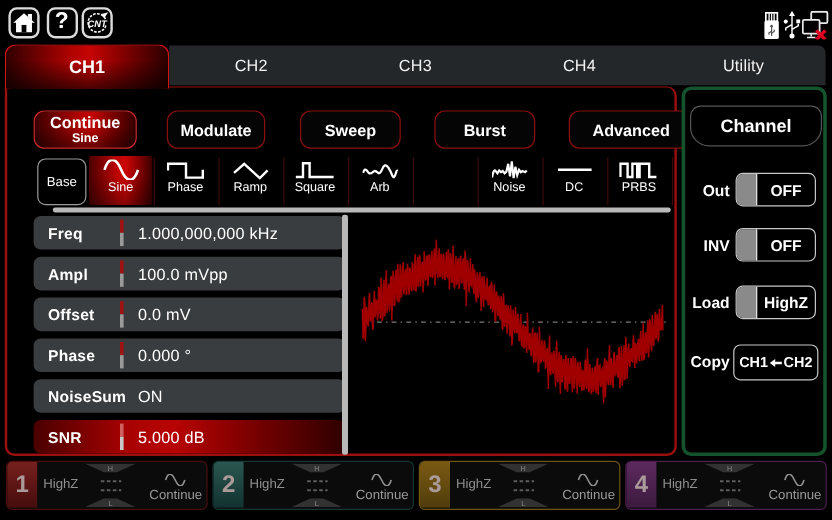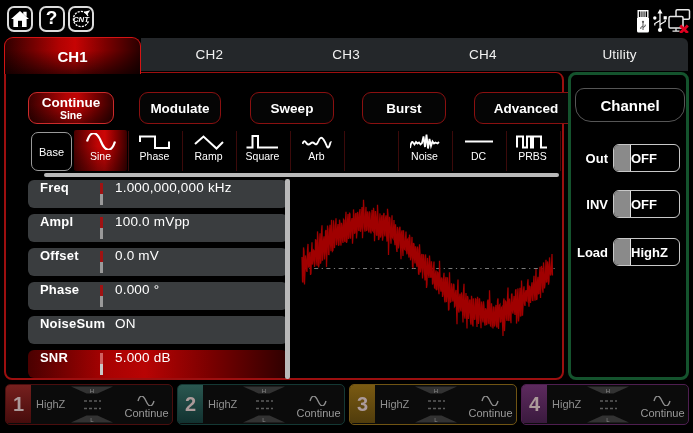--- a/index.html
+++ b/index.html
@@ -20,34 +20,34 @@
 
 .wrow{position:absolute;left:0;top:57px;width:556px;height:42px}
 .base{position:absolute;left:25px;top:2px;width:41px;height:39px;border:1.5px solid #9a9a9a;border-radius:7px;background:#000;display:flex;align-items:center;justify-content:center;font-size:11px}
 .tile{position:absolute;top:0px;width:53px;height:41px;display:flex;flex-direction:column;align-items:center;justify-content:flex-start;padding-top:3px}
 .tile span{font-size:10.5px;line-height:12px;margin-top:0px}
 .tile svg{display:block}
 .sep{position:absolute;top:1px;width:1px;height:40px;background:#3c0a0a}
 .tile.sel{background:linear-gradient(to bottom,rgba(0,0,0,0) 40%,rgba(0,0,0,0.35) 100%),linear-gradient(to right,#4a0000 0%,#c00404 45%,#cc0606 58%,#8a0000 78%,#3a0000 100%);border-radius:2px}
 .hscroll{position:absolute;left:38px;top:100px;width:515px;height:4px;background:#b9b9b9;border-radius:2px}
 
-.prow{position:absolute;left:22px;width:260px;height:28px;background:#3a3d3f;border-radius:6px;display:flex;}
+.prow{position:absolute;left:22px;width:260px;height:28px;background:#3a3d3f;border-radius:6px;display:flex;align-items:center}
 .prow .lab{font-weight:bold;font-size:13px;margin-left:12px;letter-spacing:.2px}
 .prow .val{position:absolute;left:87px;font-size:13.5px;letter-spacing:.2px}
 .pdiv{position:absolute;left:72px;top:3px;width:2.5px;height:22px}
 .pdiv i{position:absolute;left:0;width:2.5px;height:11px;display:block}
 .prow.snr{background:linear-gradient(to right,#4a0000 0%,#a80202 30%,#b80404 45%,#7a0000 70%,#2e0000 100%)}
 .vscroll{position:absolute;left:279px;top:106px;width:4.5px;height:200px;background:#b9b9b9;border-radius:2px}
 
 .chanhead{position:absolute;left:4px;top:13px;width:110px;height:34px;border:1.5px solid #565656;border-radius:9px 9px 16px 16px;display:flex;align-items:center;justify-content:center;font-size:15px;font-weight:bold}
 .rrow{position:absolute;left:0;width:121px;height:28px}
 .rrow .rl{position:absolute;right:84px;top:0;height:28px;display:flex;align-items:center;font-size:13px;font-weight:bold}
 .tog{position:absolute;left:42px;top:0;width:67px;height:28px;border:1.5px solid #c8c8c8;border-radius:6px;background:#000;overflow:hidden;display:flex;align-items:center}
 .tog i{display:block;width:17px;height:28px;background:#8a8a8a;border-right:1.5px solid #e0e0e0}
-.tog b{flex:1;text-align:left;font-size:13px}
+.tog b{flex:1;text-align:center;font-size:13px}
 .copy{position:absolute;left:40px;top:0;width:71px;height:30px;border:1.5px solid #c8c8c8;border-radius:6px;background:#000;display:flex;align-items:center;justify-content:center;font-size:12px;font-weight:bold}
 
 .seg{position:absolute;top:384px;width:168px;height:41px;border-radius:5px;border:1.5px solid;background:#0b0b0b;overflow:hidden}
 .seg .num{position:absolute;left:0;top:0;width:25px;height:38px;display:flex;align-items:center;justify-content:center;font-size:20px;font-weight:bold;color:#ab9a9a}
 .seg .hz{position:absolute;left:30px;top:0;height:38px;display:flex;align-items:center;font-size:11px;color:#8f8f8f}
 .seg .cont{position:absolute;left:113px;top:22px;width:55px;text-align:center;font-size:11px;color:#9a9a9a}
 .seg .wv{position:absolute;left:131px;top:7px}
 .seg .hl{position:absolute;left:64px;top:1px}
 </style></head>
 <body>
@@ -253,20 +253,26 @@
         <i></i>
         <b>OFF</b>
       </span>
     </div>
  <div class="rrow" style="top:163px">
       <span class="rl">Load</span>
       <span class="tog">
         <i></i>
         <b>HighZ</b>
       </span>
+    </div>
+ <div class="rrow" style="top:212px">
+      <span class="rl">Copy</span>
+      <span class="copy">CH1<svg width="11" height="9" viewBox="0 0 11 9" style="margin:0 1px">
+          <path d="M0.5 4.5 L5 1.2 V3.4 H10.5 V5.6 H5 V7.8 Z" fill="#fff"></path>
+        </svg>CH2</span>
     </div>
 </div>
 
 <div class="seg" style="left:5px;border-color:#4a0e0e">
  <div class="num" style="background:linear-gradient(#76201e,#460c0c)">1</div>
  <div class="hz">HighZ</div>
  <div class="hl"><svg width="44" height="37" viewBox="0 0 44 37">
  <path d="M1 0.5 H43 L27.5 7.5 H16.5 Z" fill="#323232"></path>
  <path d="M1 36.5 H43 L27.5 29.5 H16.5 Z" fill="#323232"></path>
  <text x="22" y="6.8" font-size="6" fill="#8a8a8a" text-anchor="middle" font-family="Liberation Sans">H</text>

